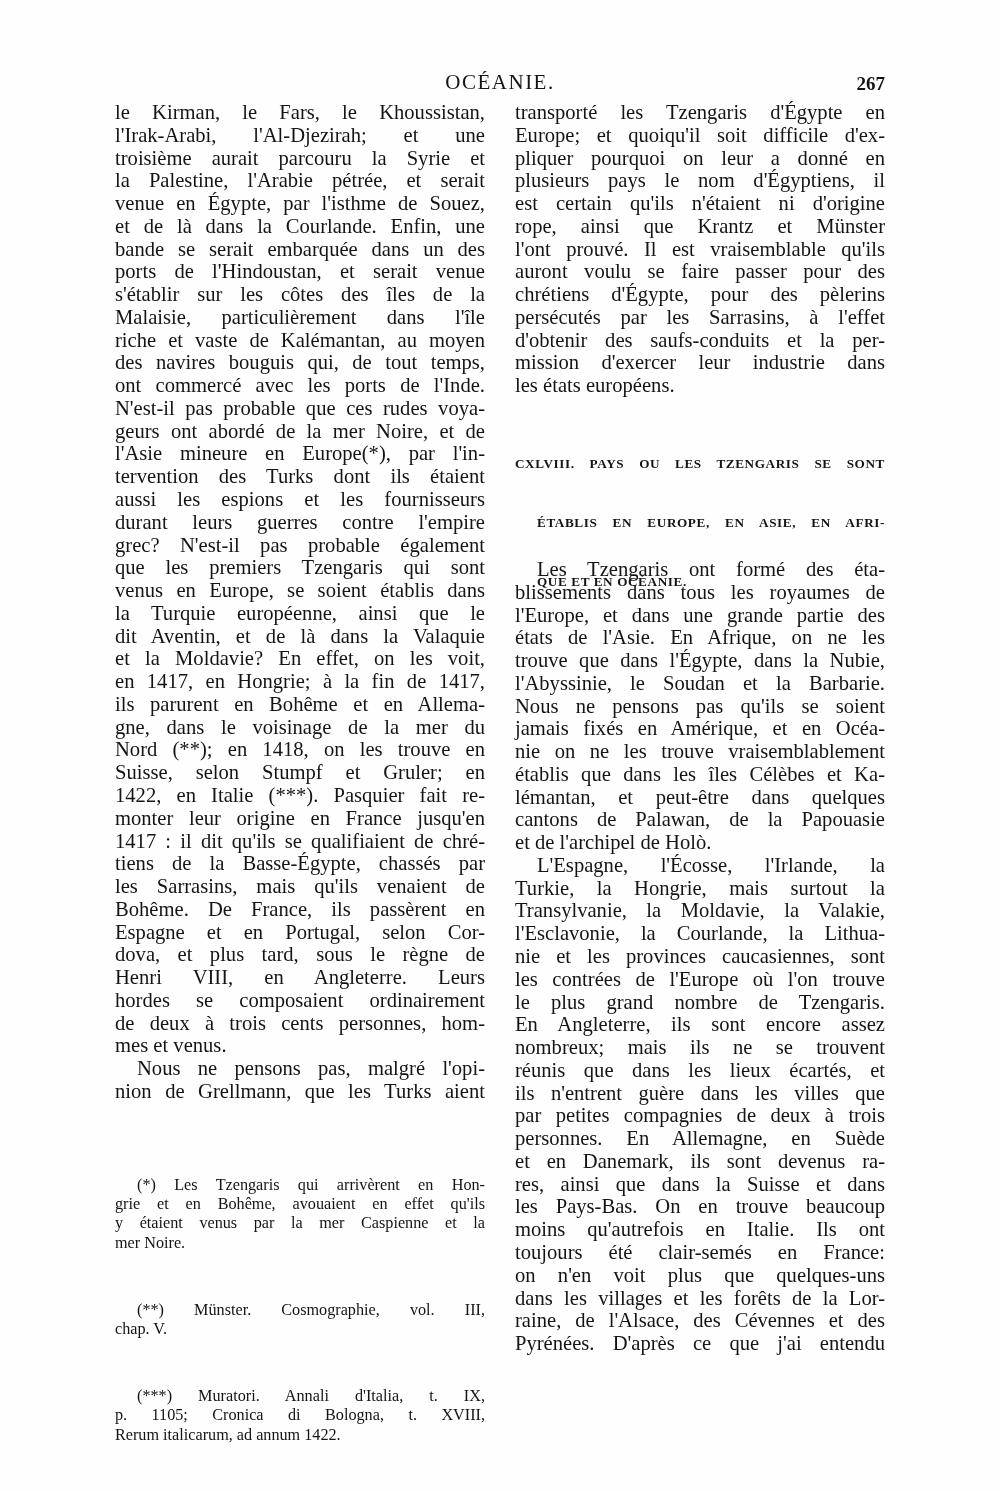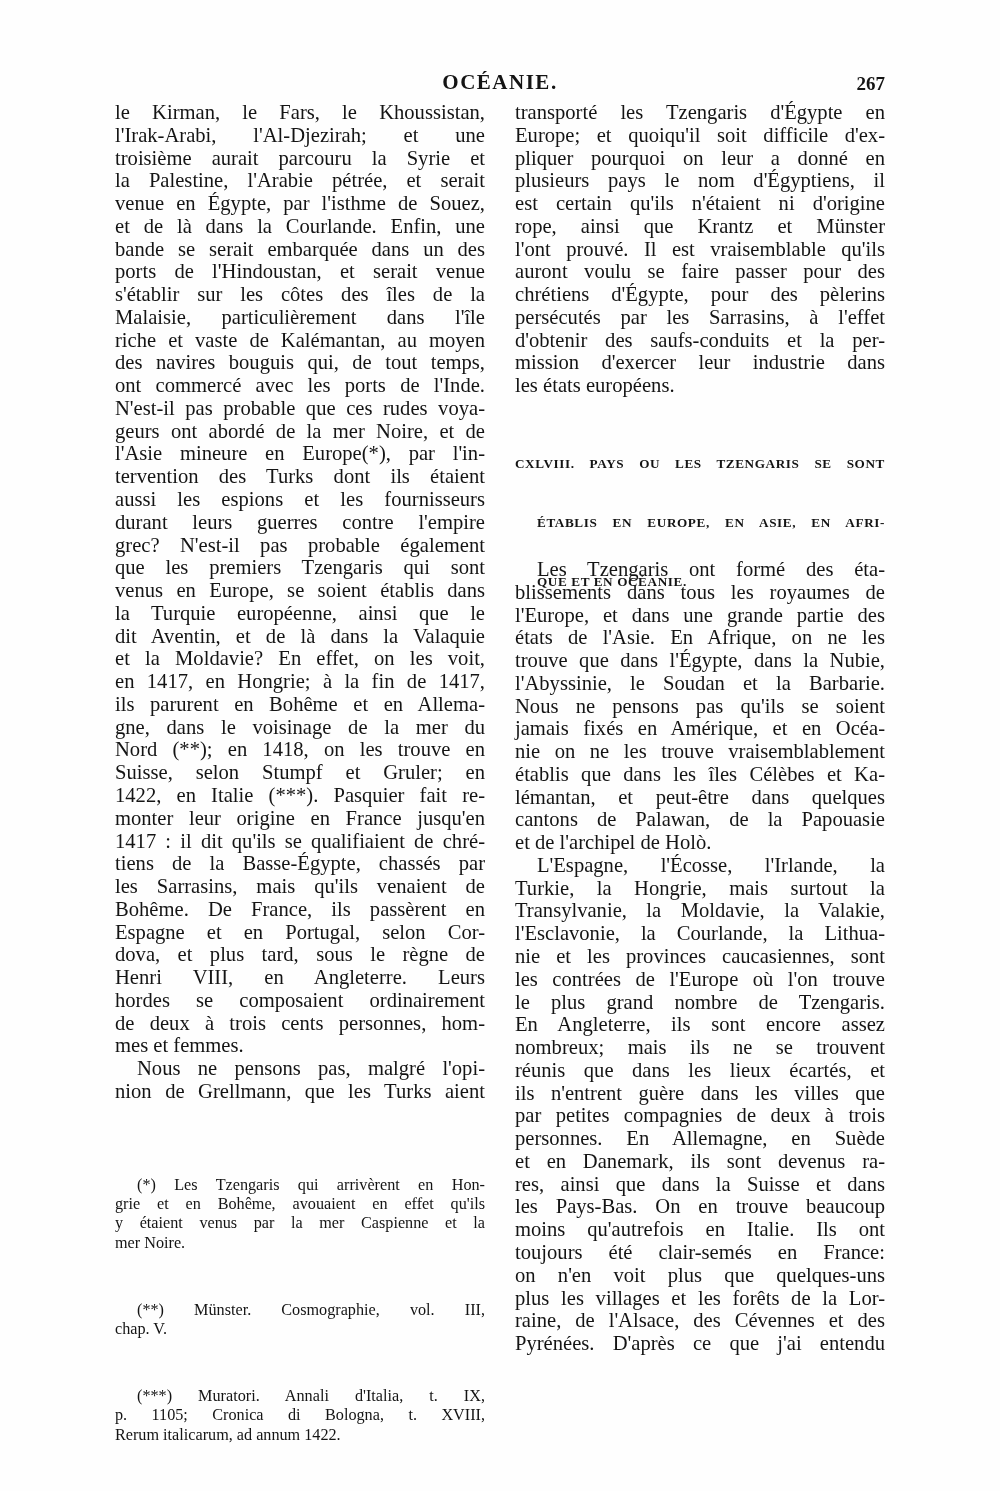--- a/index.html
+++ b/index.html
@@ -1,21 +1,21 @@
 <!DOCTYPE html>
 <html><head>
 <meta charset="utf-8">
 <style>
   html, body { margin:0; padding:0; background:#ffffff; }
   body { width:1000px; height:1491px; position:relative; overflow:hidden;
          font-family:"Liberation Serif","DejaVu Serif",serif; color:#141414; }
   .page { position:absolute; left:0; top:0; width:1000px; height:1491px; background:#fefefe; }
   .running-head { position:absolute; top:70px; left:115px; width:770px; height:30px; }
   .running-title { position:absolute; left:0; width:770px; text-align:center; top:0;
-                   font-size:21px; font-weight:bold; letter-spacing:1.5px; }
+                   font-size:21px; font-weight:normal; letter-spacing:1.5px; }
   .page-number { position:absolute; right:0; top:3px; font-size:19px; font-weight:bold; }
   .column { position:absolute; top:101px; width:370px; font-size:20.6px; line-height:22.78px; }
   .col-left { left:115px; }
   .col-right { left:515px; }
   .line { display:block; white-space:nowrap; text-align:justify; text-align-last:justify; height:22.78px; overflow:visible; }
   .line.last { text-align-last:left; }
   .line.indent { padding-left:22px; }
   .section-heading { position:absolute; left:515px; top:454px; width:370px;
                      font-size:13.2px; font-weight:bold; line-height:19px; letter-spacing:0.6px; }
   .section-heading .line { height:19px; }
@@ -70,21 +70,21 @@
     <span class="line">monter leur origine en France jusqu'en</span>
     <span class="line">1417 : il dit qu'ils se qualifiaient de chré-</span>
     <span class="line">tiens de la Basse-Égypte, chassés par</span>
     <span class="line">les Sarrasins, mais qu'ils venaient de</span>
     <span class="line">Bohême. De France, ils passèrent en</span>
     <span class="line">Espagne et en Portugal, selon Cor-</span>
     <span class="line">dova, et plus tard, sous le règne de</span>
     <span class="line">Henri VIII, en Angleterre. Leurs</span>
     <span class="line">hordes se composaient ordinairement</span>
     <span class="line">de deux à trois cents personnes, hom-</span>
-    <span class="line last">mes et femmes.</span>
+    <span class="line last">mes et venus.</span>
     <span class="line indent">Nous ne pensons pas, malgré l'opi-</span>
     <span class="line">nion de Grellmann, que les Turks aient</span>
   </div>
 
   <div class="footnotes">
     <div class="footnote">
       <span class="line indent">(*) Les Tzengaris qui arrivèrent en Hon-</span>
       <span class="line">grie et en Bohême, avouaient en effet qu'ils</span>
       <span class="line">y étaient venus par la mer Caspienne et la</span>
       <span class="line last">mer Noire.</span>
@@ -148,18 +148,18 @@
     <span class="line">réunis que dans les lieux écartés, et</span>
     <span class="line">ils n'entrent guère dans les villes que</span>
     <span class="line">par petites compagnies de deux à trois</span>
     <span class="line">personnes. En Allemagne, en Suède</span>
     <span class="line">et en Danemark, ils sont devenus ra-</span>
     <span class="line">res, ainsi que dans la Suisse et dans</span>
     <span class="line">les Pays-Bas. On en trouve beaucoup</span>
     <span class="line">moins qu'autrefois en Italie. Ils ont</span>
     <span class="line">toujours été clair-semés en France:</span>
     <span class="line">on n'en voit plus que quelques-uns</span>
-    <span class="line">plus les villages et les forêts de la Lor-</span>
+    <span class="line">dans les villages et les forêts de la Lor-</span>
     <span class="line">raine, de l'Alsace, des Cévennes et des</span>
     <span class="line">Pyrénées. D'après ce que j'ai entendu</span>
   </div>
 
 </div>
 
 </body></html>

